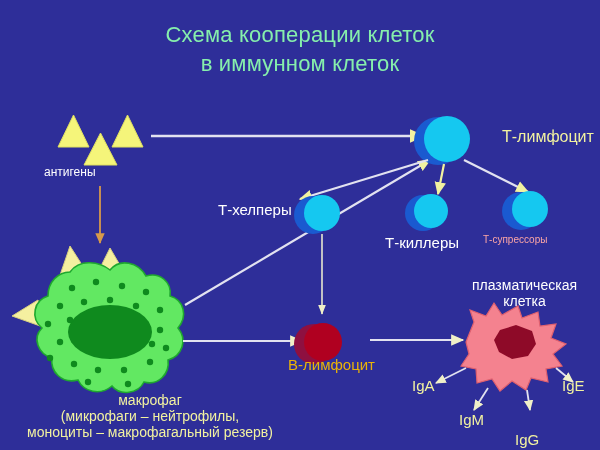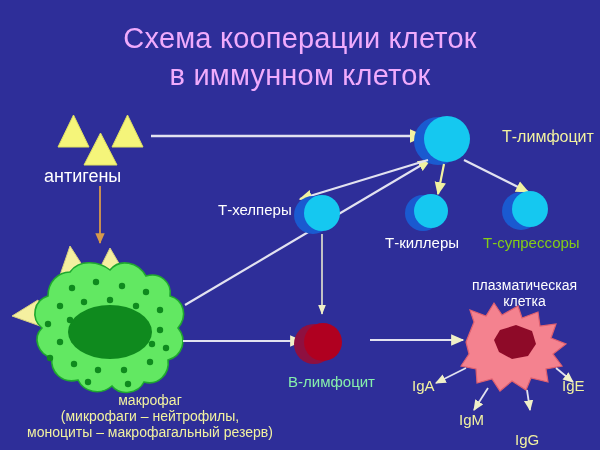--- a/index.html
+++ b/index.html
@@ -23,55 +23,55 @@
   }
   .lbl {
     position: absolute;
     white-space: nowrap;
     line-height: 1.15;
   }
   .title {
     left: 0; top: 22px;
     width: 600px;
     text-align: center;
-    color: #f0abfc;
-    font-size: 29px;
+    color: #86efac;
+    font-size: 22px;
     font-weight: normal;
     letter-spacing: 0.2px;
   }
   .title .l2 { display: block; margin-top: 4px; }
 
   .lbl-antigeny {
     left: 44px; top: 166px;
     color: #ffffff;
-    font-size: 18px;
+    font-size: 12px;
   }
   .lbl-tlympho {
     left: 502px; top: 128px;
     color: #f2f2a0;
     font-size: 16px;
   }
   .lbl-thelper {
     left: 218px; top: 201px;
     color: #ffffff;
     font-size: 15px;
   }
   .lbl-tkiller {
     left: 385px; top: 234px;
     color: #ffffff;
     font-size: 15px;
   }
   .lbl-tsuppr {
     left: 483px; top: 234px;
-    color: #84cc16;
-    font-size: 15px;
+    color: #fca5a5;
+    font-size: 10px;
   }
   .lbl-blympho {
-    left: 288px; top: 373px;
-    color: #86efac;
+    left: 288px; top: 356px;
+    color: #eab308;
     font-size: 15px;
   }
   .lbl-plasma {
     left: 452px; top: 277px;
     width: 145px;
     text-align: center;
     color: #ffffff;
     font-size: 14px;
   }
   .lbl-plasma .l2 { display: block; }

